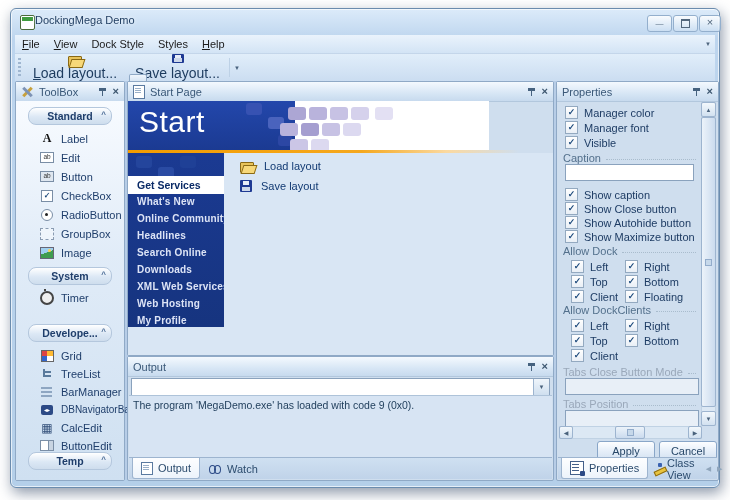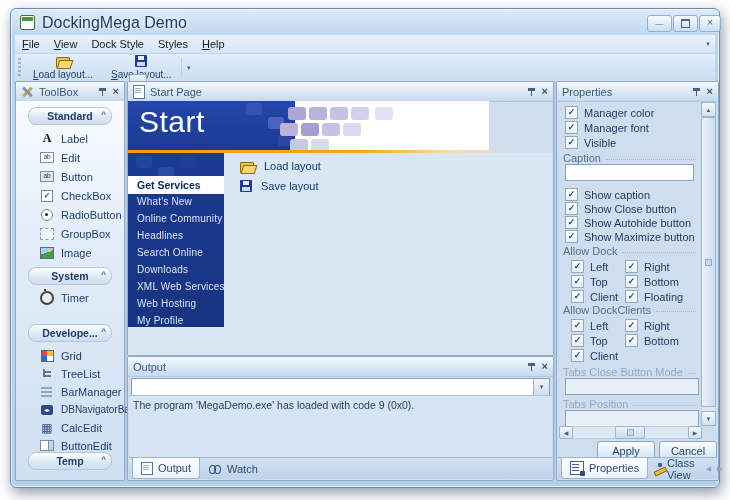--- a/index.html
+++ b/index.html
@@ -5,33 +5,33 @@
   html,body{margin:0;padding:0}
   body{width:730px;height:500px;background:#fff;font-family:"Liberation Sans",sans-serif;position:relative;overflow:hidden;font-size:11px;color:#1e3c64}
   u{text-decoration:underline}
 
   
   .window{position:absolute;left:10px;top:8px;width:708px;height:478px;border:1px solid #6b8cae;border-radius:6px;
     background:linear-gradient(#dcebfa,#bdd5ee 30px,#b4cfe9);box-shadow:2px 5px 14px rgba(50,70,100,.55), inset 0 0 0 1px rgba(255,255,255,.65)}
   .titlebar{position:absolute;left:0;top:0;right:0;height:26px}
   .app-ic{position:absolute;left:9px;top:6px;width:13px;height:13px;background:#fff;border:1px solid #4a6a3a;border-radius:2px}
   .app-ic::before{content:"";position:absolute;left:1px;top:1px;right:1px;height:4px;background:#3f9c3f}
-  .title-text{position:absolute;left:31px;top:5px;font-size:16px;color:#1c3a5e;text-shadow:0 0 4px #fff}
+  .title-text{position:absolute;left:24px;top:5px;font-size:11px;color:#1c3a5e;text-shadow:0 0 4px #fff}
   .winbtn{position:absolute;top:6px;width:23px;height:15px;border:1px solid #93afcd;border-radius:3px;
     background:linear-gradient(rgba(255,255,255,.85),rgba(205,224,243,.7));color:#51667c;text-align:center;line-height:13px;font-size:10px}
   .maxbox{display:inline-block;width:7px;height:6px;border:1px solid #51667c;border-top-width:2px;margin-top:3px}
 
   
   .menubar{position:absolute;left:4px;top:26px;right:4px;height:18px;background:linear-gradient(#eaf3fc,#d3e4f5);
     border-bottom:1px solid #c4d6ea;display:flex;align-items:center;font-size:11px;color:#1b1b1b}
   .menu-item{padding:2px 7px}
   .menu-overflow{margin-left:auto;margin-right:4px;font-size:6px;color:#50677f}
   .toolbar{position:absolute;left:4px;top:45px;right:4px;height:27px;background:linear-gradient(#e1eefa,#cbddf1);display:flex;align-items:stretch}
   .grip{width:3px;margin:4px 3px;background:repeating-linear-gradient(180deg,#9fb6d0 0 2px,rgba(0,0,0,0) 2px 4px)}
-  .tbtn{display:flex;flex-direction:column;align-items:center;justify-content:center;padding:0 9px;font-size:10px;color:#1d3b5e;gap:2px}
+  .tbtn{display:flex;flex-direction:column;align-items:center;justify-content:center;padding:0 9px;font-size:14px;color:#1d3b5e;gap:2px}
   .tb-arrow{width:14px;display:flex;align-items:center;justify-content:center;font-size:6px;color:#4a637e;border-left:1px solid #bdd1e6;margin:4px 0}
   .main{position:absolute;left:4px;top:72px;right:4px;bottom:8px;background:#b7cde7}
 
   
   .panel{position:absolute;border:1px solid #8fa9c6;background:#cfdeee;border-radius:2px}
   .phead{position:absolute;left:0;top:0;right:0;height:19px;background:linear-gradient(#f4f9fe,#d7e6f5 60%,#c7daee);
     border-bottom:1px solid #b2c7dd;display:flex;align-items:center;font-size:11px;color:#3a5878;padding:0 5px;gap:5px}
   .phead .sp{flex:1}
   .pinbox{width:10px;height:11px;position:relative}
   .pinbox::before{content:"";position:absolute;left:1px;top:2px;width:7px;height:3px;background:#46627f}
@@ -71,21 +71,21 @@
   .ic-btnedit{width:13px;height:9px;border:1px solid #7a8ea6;background:#fff;position:relative}
   .ic-btnedit::after{content:"";position:absolute;right:0;top:0;bottom:0;width:4px;background:#c8d4e2;border-left:1px solid #7a8ea6}
 
   
   .banner{position:absolute;left:0;top:19px;width:361px;height:49px;background:#fff;overflow:hidden}
   .banner-navy{position:absolute;left:0;top:0;width:167px;height:49px;background:linear-gradient(#2347ab,#1b3a92)}
   .start-title{position:absolute;left:11px;top:4px;font-size:30px;color:#fff;letter-spacing:.5px}
   .orange{position:absolute;left:0;top:68px;width:100%;height:3px;background:linear-gradient(90deg,#f39c00 0%,#f5a81e 55%,#fbd9a0 75%,rgba(255,255,255,0) 92%)}
   .sp-body{position:absolute;left:0;top:71px;right:0;bottom:0;background:#d9e6f4}
   .sidebar{position:absolute;left:0;top:0;width:96px;height:174px;background:linear-gradient(#1b3a92,#16347f);overflow:hidden}
-  .navitem{position:absolute;left:9px;font-size:10px;font-weight:normal;letter-spacing:.2px;color:#dde4f6;white-space:nowrap}
+  .navitem{position:absolute;left:9px;font-size:10px;font-weight:bold;letter-spacing:.2px;color:#dde4f6;white-space:nowrap}
   .navsel{position:absolute;left:0;right:0;background:#fff;color:#0a2a66;font-size:10.5px;font-weight:bold;padding:3px 0 3px 9px}
   .tile{position:absolute;border-radius:3px}
   .act{position:absolute;display:flex;align-items:center;gap:9px;font-size:11px;color:#123a73}
   .ic-folder{width:15px;height:12px;position:relative}
   .ic-folder::before{content:"";position:absolute;left:0;top:2px;width:12px;height:9px;background:#e8c35a;border:1px solid #8a6914;border-radius:1px}
   .ic-folder::after{content:"";position:absolute;left:2px;top:5px;width:12px;height:7px;background:#f7d879;border:1px solid #8a6914;transform:skewX(-18deg)}
   .ic-floppy{width:12px;height:12px;background:#1f3a93;position:relative;border-radius:1px}
   .ic-floppy::before{content:"";position:absolute;left:3px;top:1px;width:6px;height:4px;background:#e8eef8}
   .ic-floppy::after{content:"";position:absolute;left:2px;bottom:1px;width:8px;height:4px;background:#cdd8ea}
 

